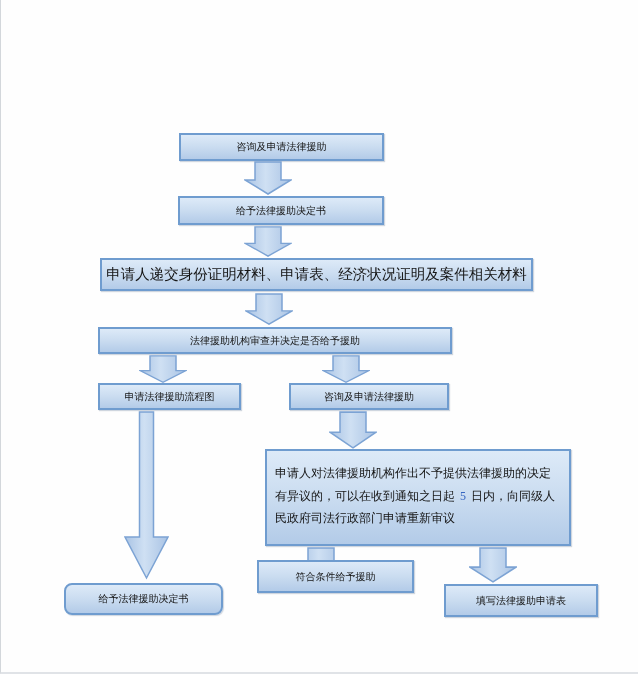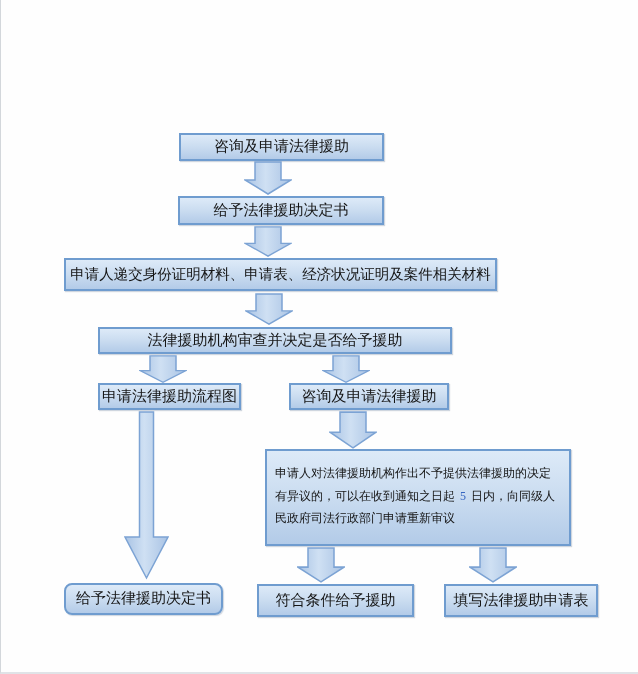--- a/index.html
+++ b/index.html
@@ -27,25 +27,25 @@
     text-indent:15px;
     color:#101010;
   }
   .fbox{
     position:absolute;
     display:flex;align-items:center;justify-content:center;
     background:linear-gradient(180deg,#ddeaf8 0%,#cadcf0 50%,#b3cbe8 100%);
     border:2px solid #6f9ccf;
     box-shadow:1px 1px 1px rgba(120,140,165,0.35);
     box-sizing:border-box;
-    font-size:15px;
+    font-size:10px;
     text-align:center;
     line-height:1.15;
   }
-  .fbox.small-text{font-size:14.5px;}
+  .fbox.small-text{font-size:14.5px;margin-left:36px;}
   .fbox.para{
     display:block;
     text-align:left;
     padding:11px 8px;
     font-size:12px;
     line-height:22.5px;
   }
   .day-num{color:#3565c0;margin:0 5px;}
   .arrow{position:absolute;}
   .arrow svg{display:block;}
@@ -145,21 +145,21 @@
   <div class="arrow" style="left:468px;top:547px;">
     <svg width="48" height="36" viewBox="0 0 48 34" preserveAspectRatio="none">
       <polygon points="11,1 37,1 37,19 47,19 24,33 1,19 11,19" fill="url(#arrowGrad)" stroke="#7ca3d4" stroke-width="1.5"></polygon>
     </svg>
   </div>
 
   <div class="fbox" style="left:63px;top:583px;width:159px;height:32px;border-radius:8px;">
     <span>给予法律援助决定书</span>
   </div>
 
-  <div class="fbox" style="left:256px;top:584px;width:157px;height:33px;">
+  <div class="fbox" style="left:256px;top:560px;width:157px;height:33px;">
     <span>符合条件给予援助</span>
   </div>
 
   <div class="fbox" style="left:443px;top:584px;width:154px;height:33px;">
     <span>填写法律援助申请表</span>
   </div>
 
 </div>
 
 </body></html>

